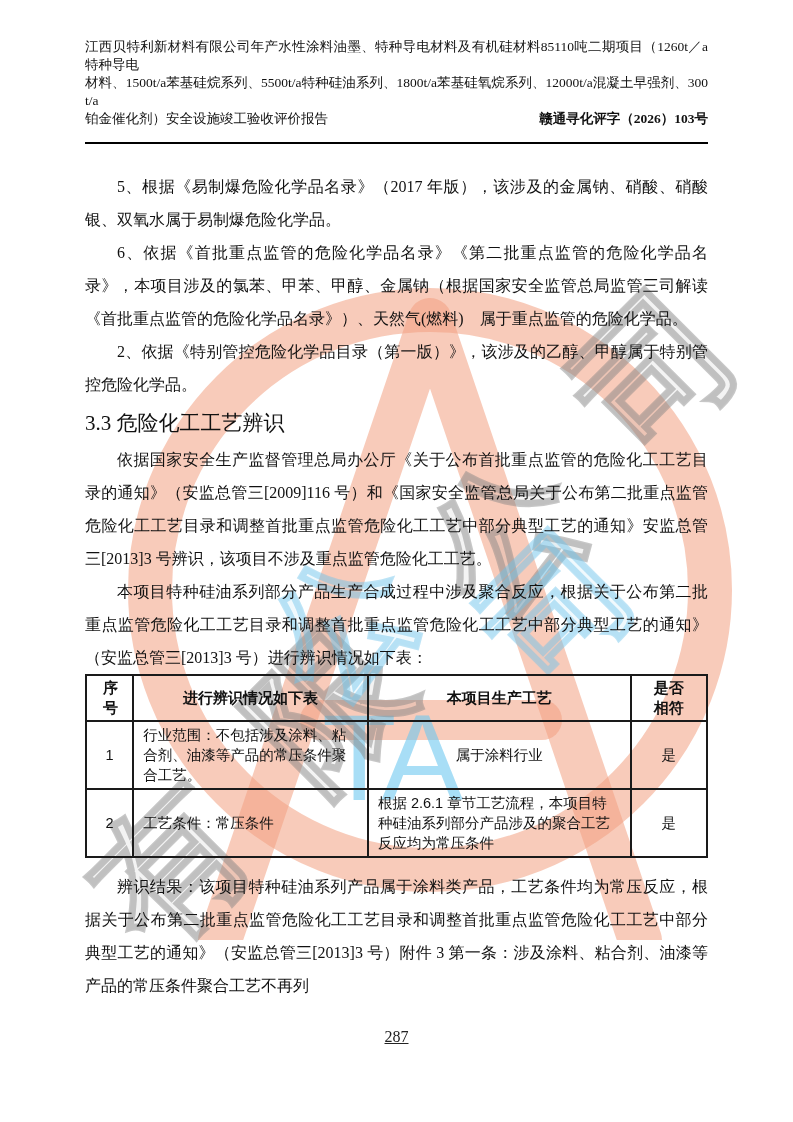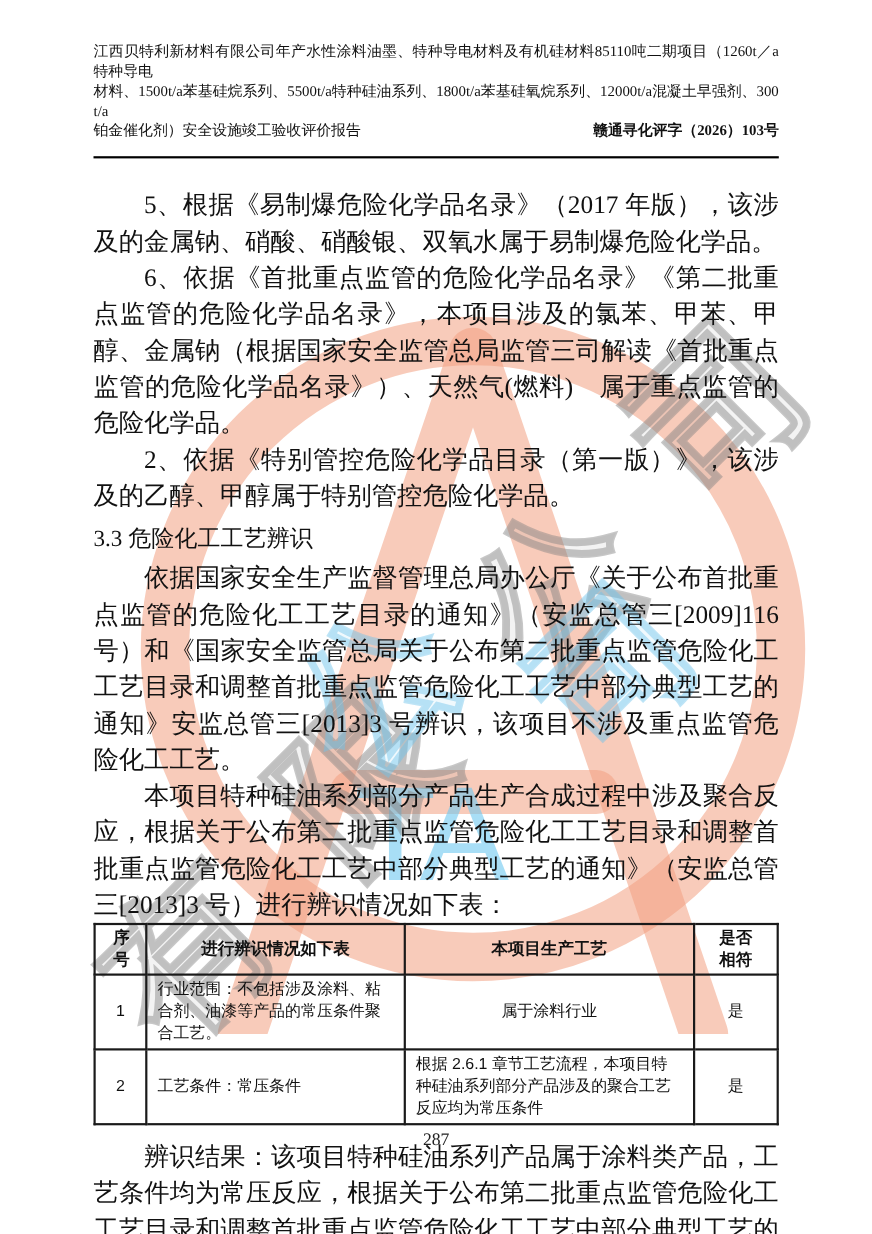--- a/index.html
+++ b/index.html
@@ -37,21 +37,21 @@
   
   .content{position:relative;z-index:1;padding:38px 85px 0 85px;}
   .hdr{
     font-size:13.5px;line-height:18px;text-align:justify;
     border-bottom:2.5px solid #000;padding-bottom:14px;
     word-break:break-all;
   }
   .hdr-row{display:flex;justify-content:space-between;align-items:flex-end;gap:48px;}
   .hdr-doc{font-weight:bold;white-space:nowrap;}
   .bodytext{
-    font-size:23px;line-height:33px;text-align:justify;
+    font-size:16px;line-height:33px;text-align:justify;
     text-indent:2em;margin:0;word-break:break-all;
   }
   .p-first{margin-top:26px;}
   .sec-head{
     font-size:21px;font-weight:normal;margin:8px 0 6px 0;
     font-family:"Liberation Serif","DejaVu Serif",serif;
   }
   .tbl-caption{
     text-align:center;font-weight:bold;font-size:17px;
     font-family:"Liberation Sans","DejaVu Sans",sans-serif;
@@ -66,20 +66,21 @@
     border:2px solid #1a1a1a;padding:3px 9px;vertical-align:middle;
     word-break:break-all;
   }
   table.cmp th{font-size:15px;font-weight:bold;text-align:center;height:26px;padding:2px 16px;}
   .c-center{text-align:center;}
   .c-left{text-align:left;}
   .pagenum{
     position:absolute;left:0;right:0;top:1028px;text-align:center;
     font-size:16px;color:#222;z-index:1;
     font-family:"Liberation Serif","DejaVu Serif",serif;
+    text-decoration:underline;
   }
 </style>
 </head>
 <body>
 
 <div class="page">
 
   <div class="wm">
     <svg class="wm-svg" width="700" height="700" viewBox="0 0 700 700">
       <circle cx="350" cy="350" r="280" fill="none" stroke="rgba(242,160,130,0.55)" stroke-width="44"></circle>

